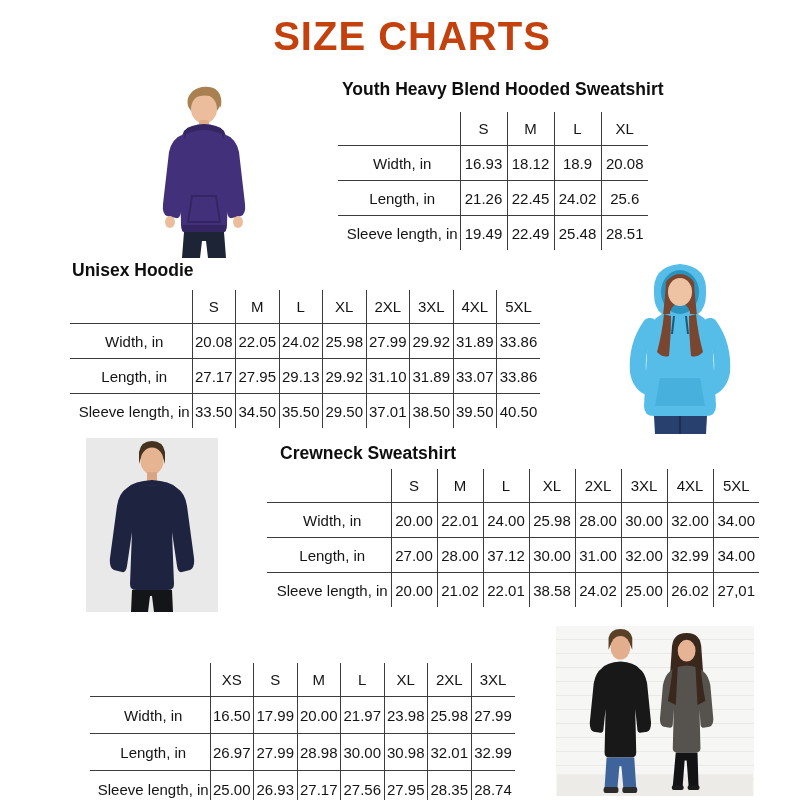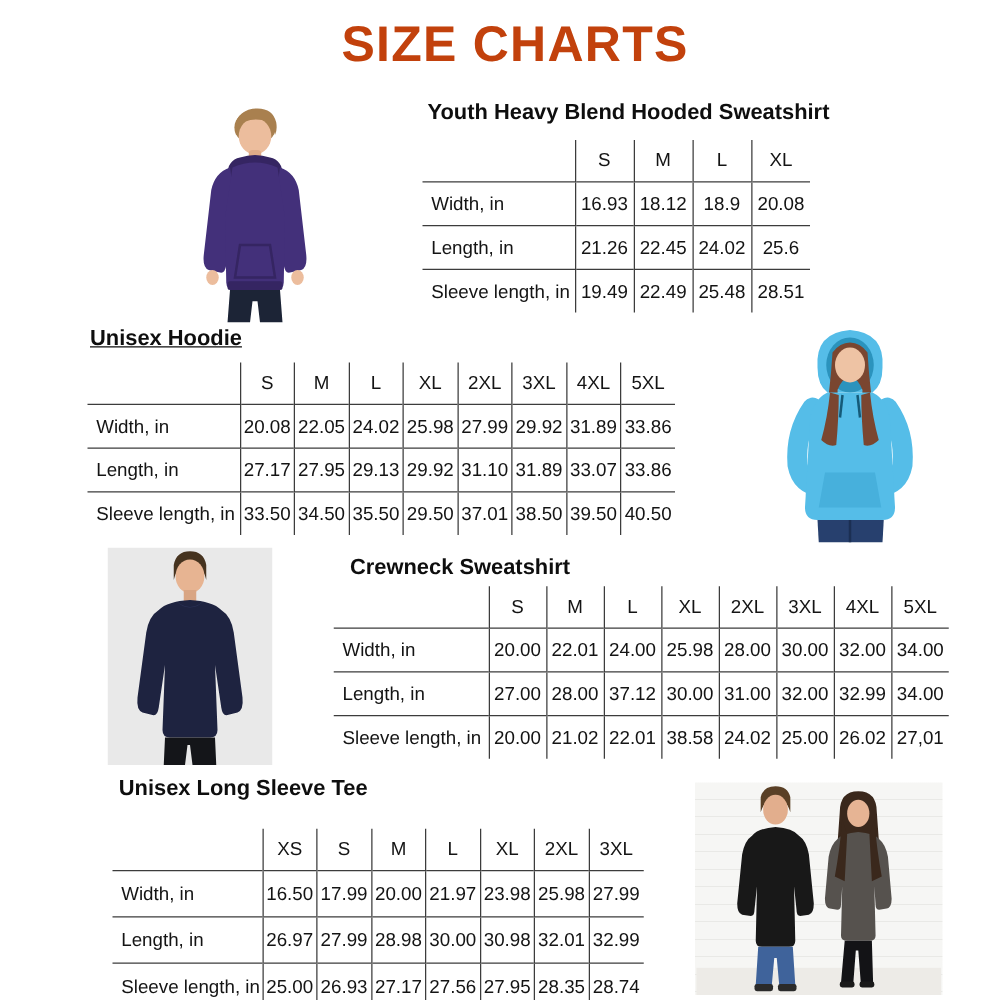--- a/index.html
+++ b/index.html
@@ -11,33 +11,33 @@
 
   .title {
     position:absolute; top:14px; left:12px; width:800px; margin:0;
     text-align:center; font-size:40px; font-weight:bold; letter-spacing:1px; color:#c2410c;
   }
 
   .heading {
     position:absolute; font-size:17.5px; font-weight:bold; white-space:nowrap; color:#0e0e0e;
   }
   #h-youth  { left:342px; top:79px; }
-  #h-hoodie { left:72px;  top:260px;text-decoration:underline; }
+  #h-hoodie { left:72px;  top:260px; }
   #h-crew   { left:280px; top:443px; }
   #h-tee    { left:95px;  top:620px; }
 
   .size-table { position:absolute; border-collapse:collapse; table-layout:fixed; }
   .size-table th, .size-table td {
     font-size:15px; font-weight:normal; text-align:center; padding:0;
     white-space:nowrap; overflow:hidden; color:#141414;
   }
   .size-table thead th { height:33px; }
   .size-table tbody td { height:34px; }
   #t-tee tbody td { height:36px; }
-  .size-table .corner, .size-table .label { text-align:left; padding-left:7px; }
+  .size-table .corner, .size-table .label { text-align:center; padding-left:7px; }
   .size-table th + th, .size-table td + td { border-left:1.6px solid #3c3c3c; }
   .size-table thead tr { border-bottom:1.6px solid #3c3c3c; }
   .size-table tbody tr:not(:last-child) { border-bottom:1.6px solid #3c3c3c; }
 
   #t-youth  { left:338px; top:112px; }
   #t-hoodie { left:70px;  top:290px; }
   #t-crew   { left:267px; top:469px; }
   #t-tee    { left:90px;  top:647px;margin-top:16px; }
 
   .photo { position:absolute; }
@@ -265,21 +265,20 @@
           <td>22.01</td>
           <td>38.58</td>
           <td>24.02</td>
           <td>25.00</td>
           <td>26.02</td>
           <td>27,01</td>
         </tr>
       </tbody>
     </table>
 
-  <div class="heading" id="h-tee">Unisex Long Sleeve Tee</div>
   <table class="size-table" id="t-tee">
       <colgroup>
         <col style="width: 120px;">
         <col style="width: 43.5px;">
         <col style="width: 43.5px;">
         <col style="width: 43.5px;">
         <col style="width: 43.5px;">
         <col style="width: 43.5px;">
         <col style="width: 43.5px;">
         <col style="width: 43.5px;">

